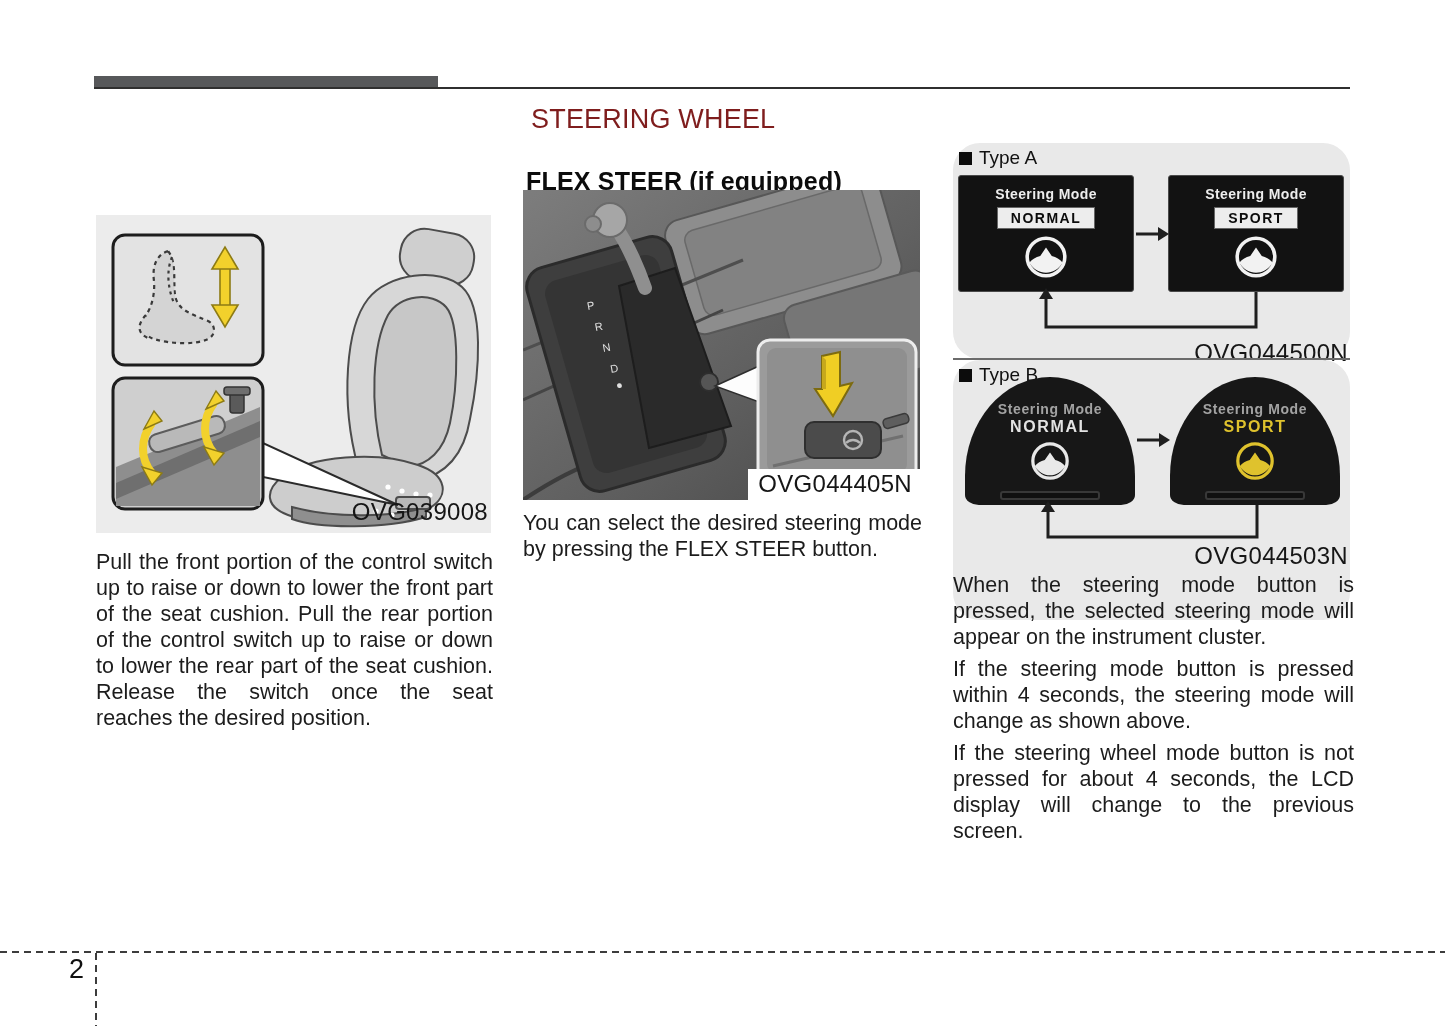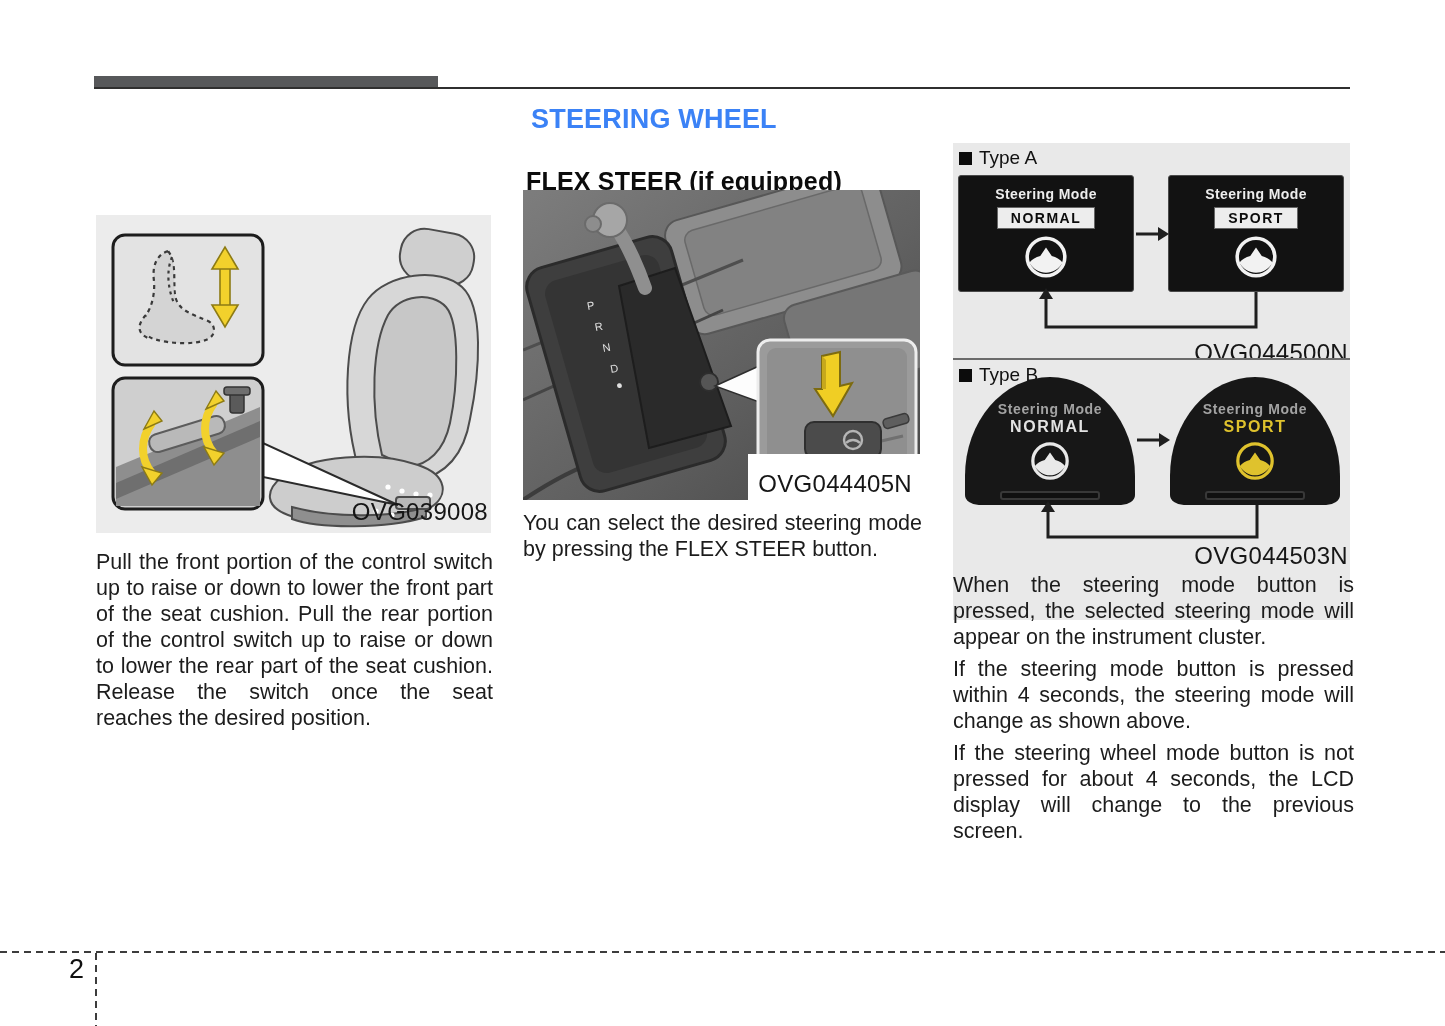--- a/index.html
+++ b/index.html
@@ -7,40 +7,40 @@
   #page {
     position:relative; width:1445px; height:1026px; background:#ffffff;
     font-family:"Liberation Sans", sans-serif; color:#1b1b1b; overflow:hidden;
   }
   
   .rule-thick { position:absolute; left:94px; top:76px; width:344px; height:13px; background:#57585a; }
   .rule-thin  { position:absolute; left:94px; top:87px; width:1256px; height:2px; background:#2f2f2f; }
 
   
   .h-left { position:absolute; left:96px; top:141px; font-size:25px; font-weight:bold; line-height:29px; color:#0c0c0c; letter-spacing:.2px; }
-  .h-section { position:absolute; left:531px; top:104px; font-size:27px; font-weight:bold; color:#3b82f6; letter-spacing:.2px; }
+  .h-section { position:absolute; left:531px; top:104px; font-size:27px; font-weight:normal; color:#7f1d1d; letter-spacing:.2px; }
   .h-flex { position:absolute; left:526px; top:143px; font-size:25px; font-weight:bold; color:#0c0c0c; letter-spacing:.2px;margin-top:24px; }
 
   
   .body-col { position:absolute; font-size:21.5px; line-height:26px; text-align:justify; color:#1c1c1c; hyphens:manual; }
   .body-col p { margin:0 0 6px 0; }
   #body-left { left:96px; top:549px; width:397px; }
   #body-mid  { left:523px; top:510px; width:399px; }
   #body-right{ left:953px; top:572px; width:401px; }
 
   
   .figure { position:absolute; background:#ececec; }
   #fig-seat { left:96px; top:215px; width:395px; height:318px; }
   #fig-console { left:523px; top:190px; width:397px; height:310px; background:#5a5a5a; }
   .fig-caption { position:absolute; font-size:24px; color:#161616; letter-spacing:.3px; }
   #cap-seat { right:3px; bottom:7px; }
-  #cap-console { right:0; bottom:0; background:#ffffff; padding:16px 8px 2px 10px; }
-
-  
-  .panel { position:absolute; left:953px; width:397px; background:#e9e9e9; }
+  #cap-console { right:0; bottom:0; background:#ffffff; padding:1px 8px 2px 10px; }
+
+  
+  .panel { position:absolute; left:953px; width:397px; background:#e9e9e9;border-radius:27px; }
   #panel-a { top:143px; height:216px; }
   #panel-divider { position:absolute; left:953px; top:358px; width:397px; height:2px; background:#6b6b6b; }
   #panel-b { top:360px; height:260px;text-align:center; }
   .type-label { position:absolute; left:6px; top:4px; font-size:19px; color:#111; display:flex; align-items:center; gap:7px; }
   .sq { width:13px; height:13px; background:#0c0c0c; display:inline-block; }
   .panel .fig-caption { position:absolute; right:2px; }
   #cap-a { top:196px; }
   #cap-b { top:182px; }
 
   

